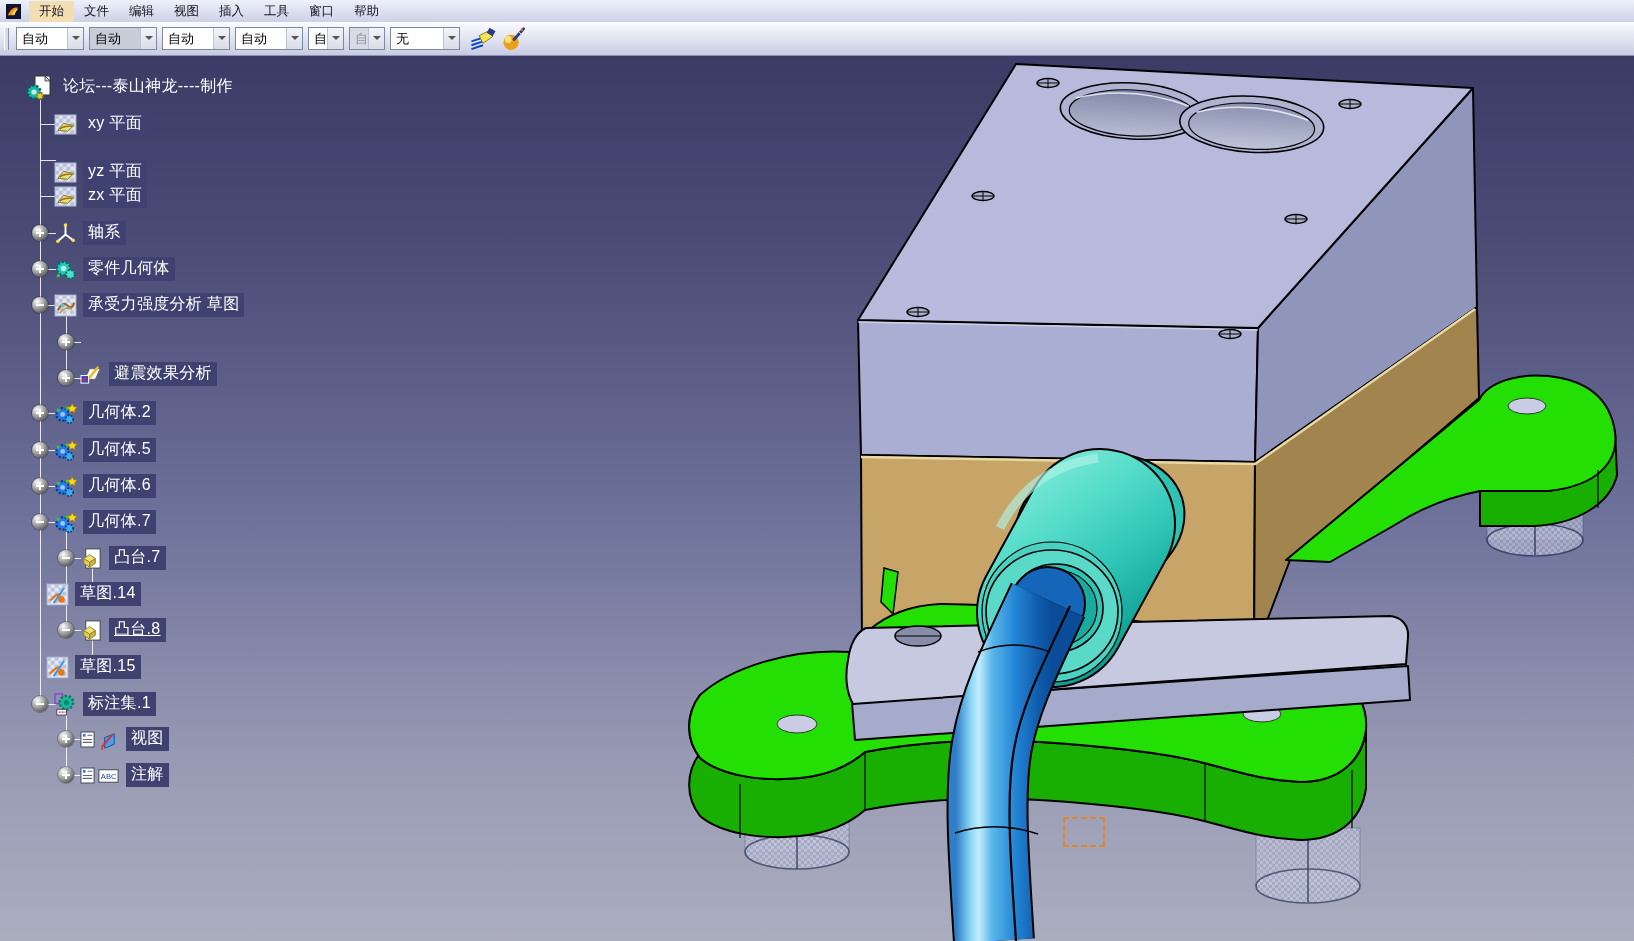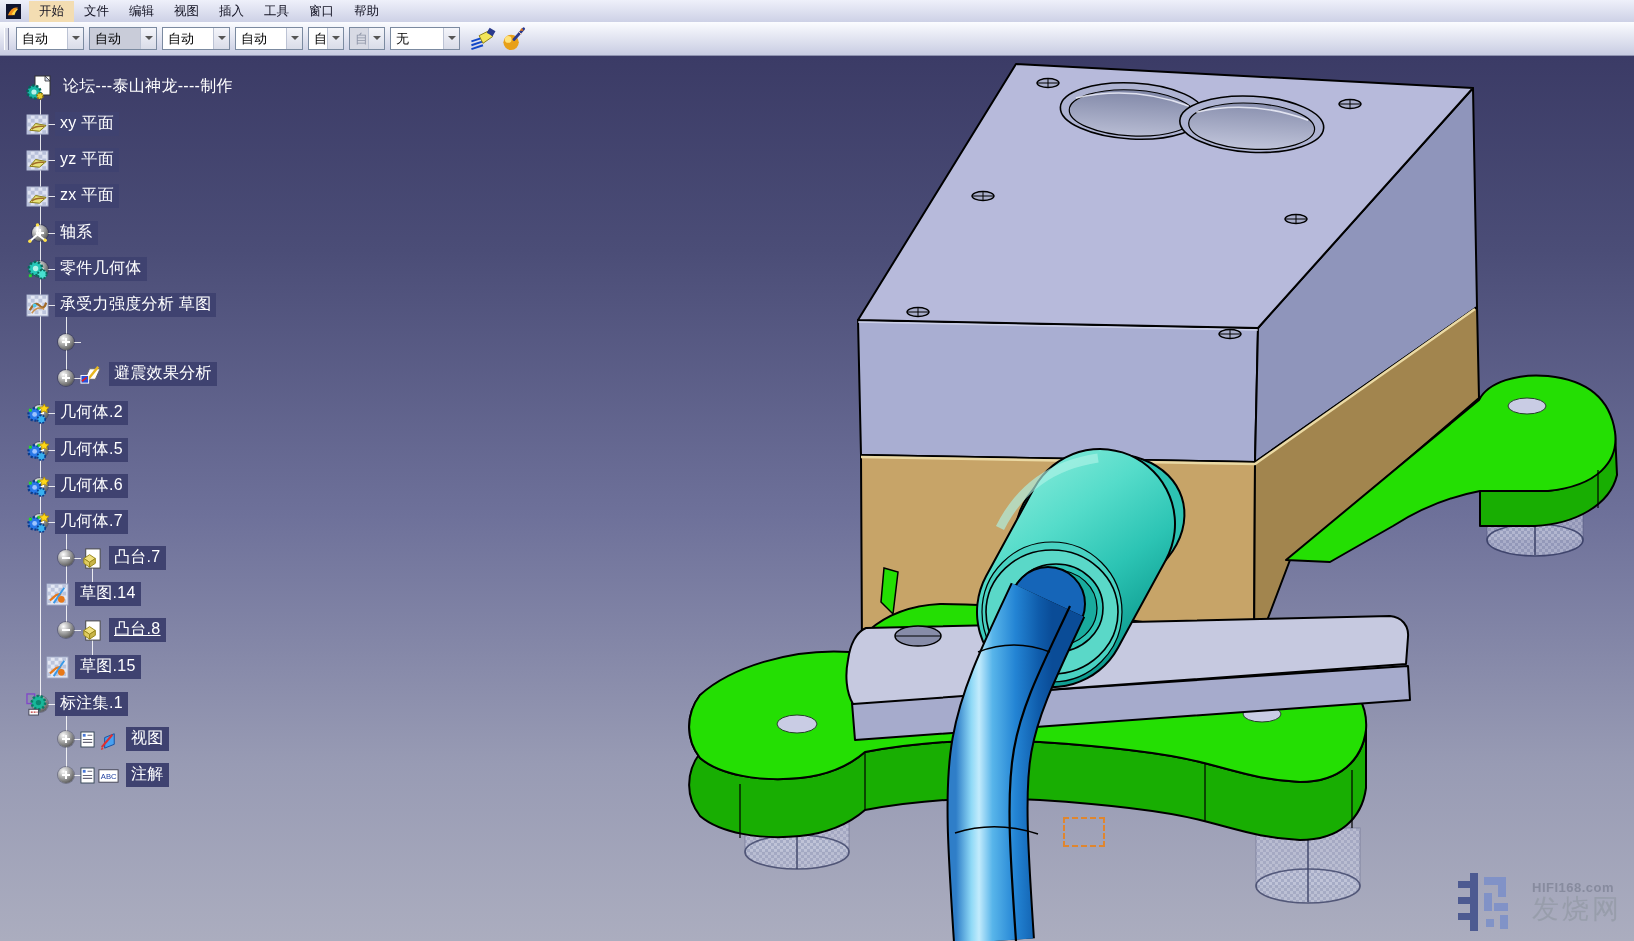--- a/index.html
+++ b/index.html
@@ -37,21 +37,21 @@
   
   .viewport{position:absolute;left:0;top:55px;width:1634px;height:886px;
     background:linear-gradient(#3b3b66 0%,#4b4d77 22%,#6e719a 52%,#989bb4 80%,#abadbf 100%);}
   .scene{position:absolute;left:0;top:0;}
 
   
   .tree{position:absolute;left:0;top:0;width:420px;height:886px;z-index:10;}
   .vline,.hline{position:absolute;background:rgba(255,255,255,.85);}
   .vline{width:1px;}.hline{height:1px;}
   .trow{position:absolute;left:0;height:26px;display:flex;align-items:center;white-space:nowrap;}
-  .lv0{padding-left:26px}.lv1{padding-left:26px}.lv2{padding-left:80px}.lv3{padding-left:46px}
+  .lv0{padding-left:26px}.lv1{padding-left:54px}.lv2{padding-left:80px}.lv3{padding-left:46px}
   .ticon{width:23px;height:23px;margin-right:6px;flex:0 0 auto;}
   .ticon.big{width:26px;height:26px;}
   .ticon.mini{width:15px;height:17px;margin-right:2px;}
   .tlabel{font-size:16px;color:#fff;background:#3f4270;padding:1px 5px 2px;letter-spacing:.3px;}
   .tlabel.nobox{background:transparent;}
   .tlabel.u{text-decoration:underline;}
   .exp{position:absolute;width:16px;height:16px;border-radius:50%;
     background:radial-gradient(circle at 34% 28%,#ffffff,#a9a9a9 40%,#4c4c4c 85%);
     box-shadow:0 0 0 1px rgba(0,0,0,.25);}
   .exp::before{content:"";position:absolute;left:4px;top:7px;width:8px;height:2px;background:#fff;}
@@ -360,21 +360,21 @@
               <rect x="1" y="18" width="4" height="4"></rect>
               <rect x="9" y="18" width="4" height="4"></rect>
               <rect x="17" y="18" width="4" height="4"></rect>
             </g>
           <polygon points="4,18 10,11 21,13 14,19" fill="#e8e27a" stroke="#86790f"></polygon>
           <path d="M6 17 Q10 13 19 14" stroke="#a06a28" stroke-width="1.4" fill="none"></path>
         </svg>
         <span class="tlabel">xy 平面</span>
       </div>
 
-      <div class="trow lv1" style="top:92px">
+      <div class="trow lv1" style="top:104px">
         <svg class="ticon" viewBox="0 0 24 24">
           <rect x="1" y="2" width="22" height="20" fill="#dfe3f2" stroke="#9aa2c0"></rect>
           <g fill="#b8c0da">
               <rect x="1" y="2" width="4" height="4"></rect>
               <rect x="9" y="2" width="4" height="4"></rect>
               <rect x="17" y="2" width="4" height="4"></rect>
               <rect x="5" y="6" width="4" height="4"></rect>
               <rect x="13" y="6" width="4" height="4"></rect>
               <rect x="1" y="10" width="4" height="4"></rect>
               <rect x="9" y="10" width="4" height="4"></rect>
@@ -624,37 +624,15 @@
         <svg class="ticon" viewBox="0 0 24 24">
           <rect x="2" y="6" width="20" height="13" fill="#fff" stroke="#445"></rect>
           <text x="4" y="16" font-size="8" font-family="Liberation Sans, sans-serif" fill="#2040a0">ABC</text>
         </svg>
         <span class="tlabel">注解</span>
       </div>
     </div>
 
     <div class="marquee"></div>
 
-    <div class="watermark">
-      <svg width="66" height="58" viewBox="0 0 66 58">
-        <g fill="#46548e">
-          <rect x="12" y="0" width="8" height="58"></rect>
-          <rect x="0" y="8" width="12" height="7"></rect>
-          <rect x="0" y="24" width="12" height="7"></rect>
-          <rect x="0" y="40" width="12" height="7"></rect>
-        </g>
-        <g fill="#7e91c8">
-          <rect x="26" y="4" width="22" height="8"></rect>
-          <rect x="40" y="4" width="8" height="20"></rect>
-          <rect x="26" y="20" width="8" height="18"></rect>
-          <rect x="36" y="30" width="14" height="8"></rect>
-          <rect x="42" y="42" width="8" height="14"></rect>
-          <rect x="28" y="46" width="8" height="8"></rect>
-        </g>
-      </svg>
-      <div class="wm-text">
-        <div class="wm-site">HIFI168.com</div>
-        <div class="wm-brand">发烧网</div>
-      </div>
-    </div>
 
   </div>
 </div>
 
 </body></html>

